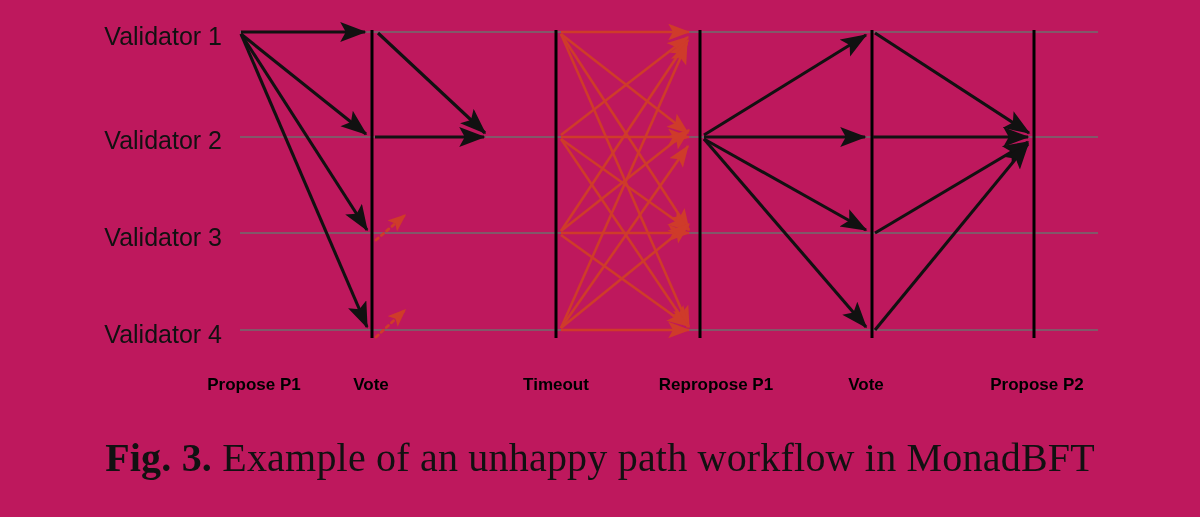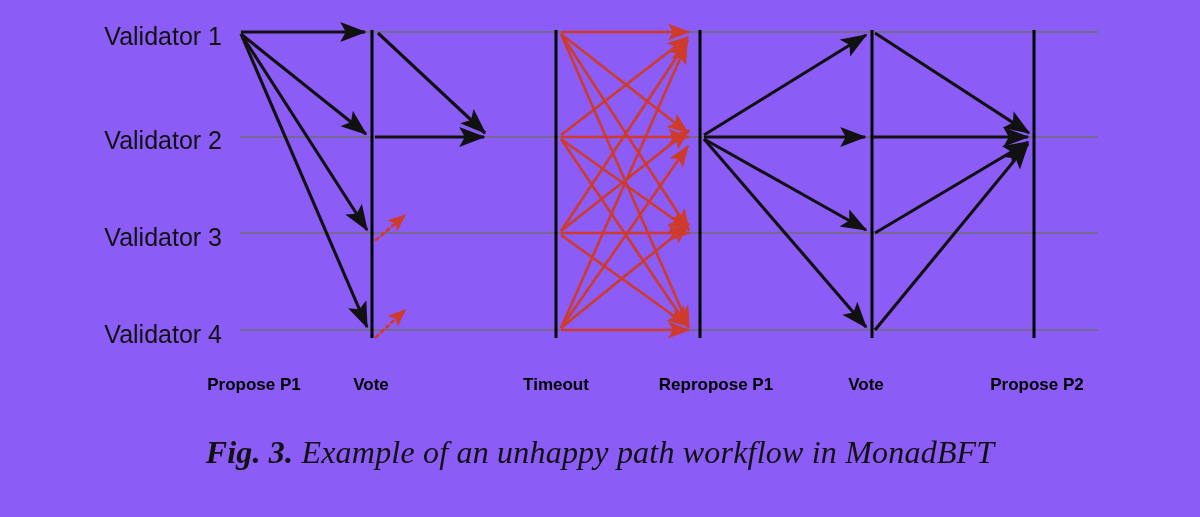--- a/index.html
+++ b/index.html
@@ -4,21 +4,21 @@
 <style>
   html, body {
     margin: 0;
     padding: 0;
     background: #ffffff;
   }
   #page {
     position: relative;
     width: 1200px;
     height: 517px;
-    background: #8b5cf6;
+    background: #be185d;
     overflow: hidden;
     font-family: "Liberation Sans", sans-serif;
   }
   #figure-svg {
     position: absolute;
     left: 0;
     top: 0;
     width: 1200px;
     height: 420px;
   }
@@ -61,24 +61,23 @@
     stroke-dasharray: 3 4;
     stroke-linecap: round;
   }
   #caption {
     position: absolute;
     left: 0;
     top: 434px;
     width: 1200px;
     text-align: center;
     font-family: "Liberation Serif", serif;
-    font-size: 32px;
+    font-size: 40px;
     color: #111111;
     letter-spacing: 0.2px;
-    font-style: italic;
   }
   #caption .cap-num {
     font-weight: bold;
   }
 </style>
 </head>
 <body>
 
 <div id="page">
 

